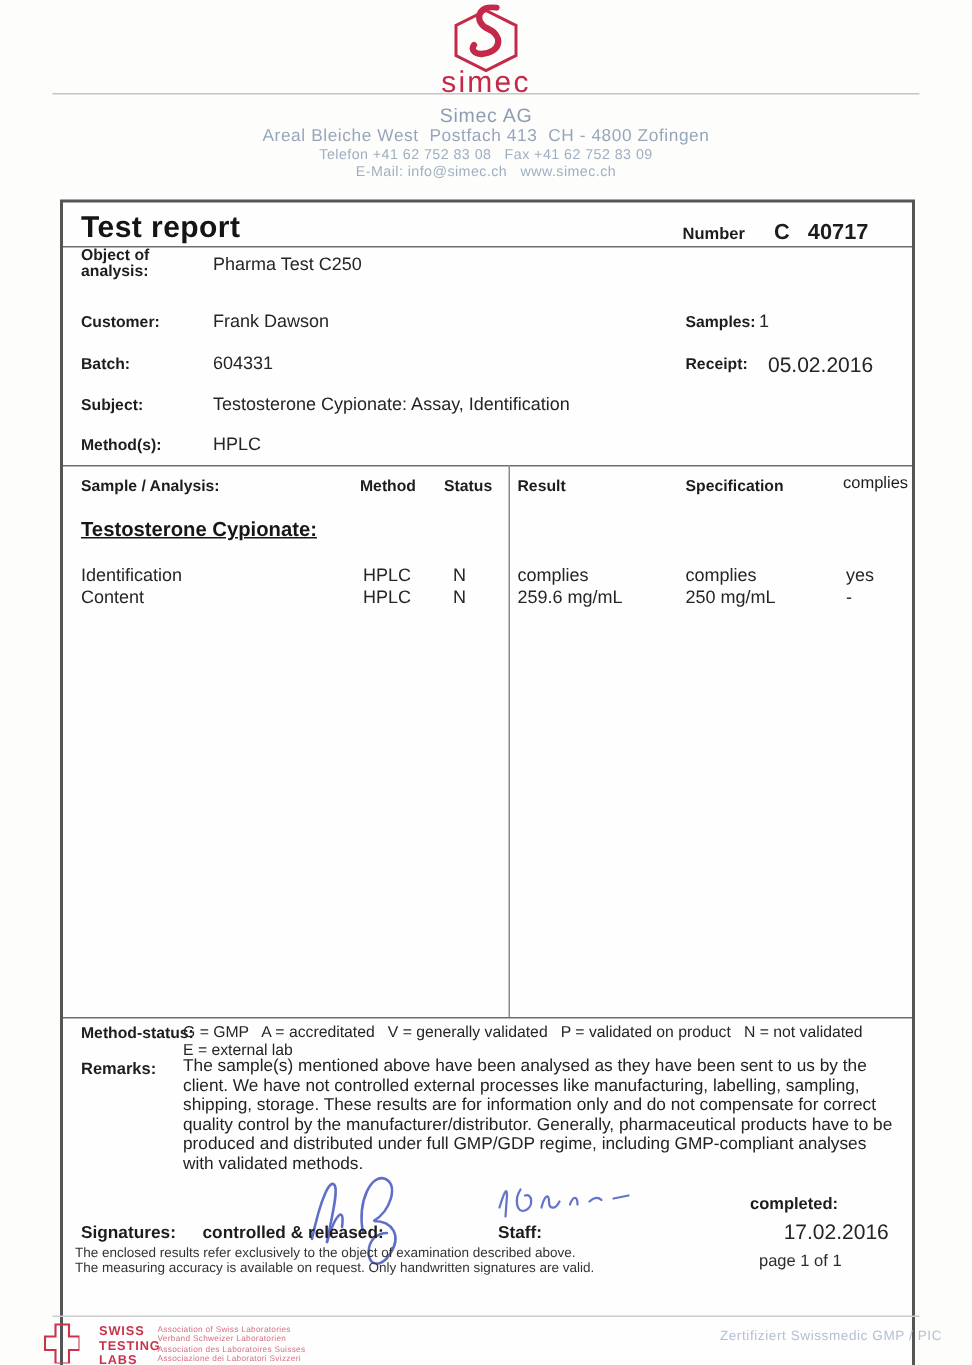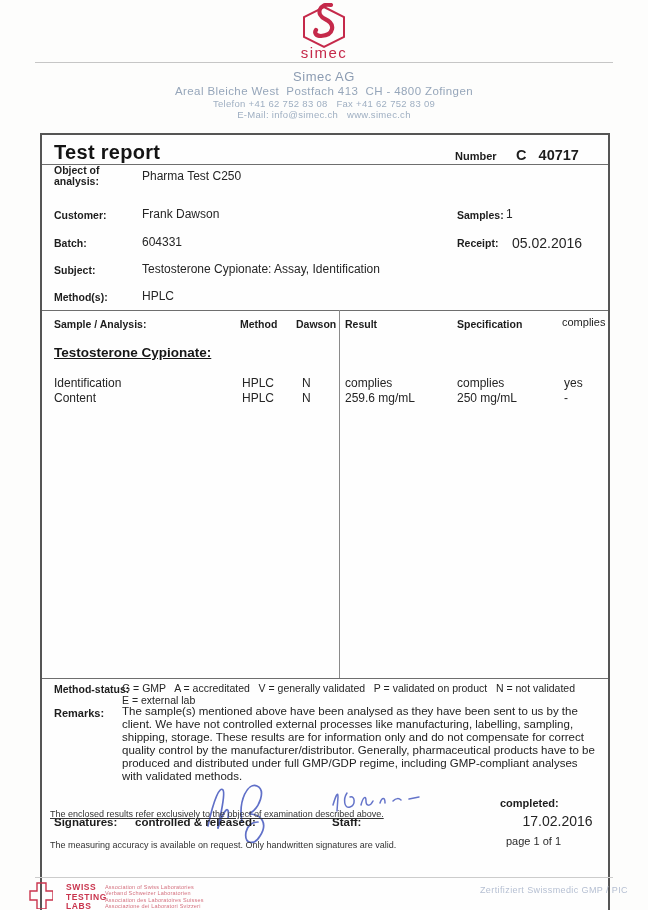--- a/index.html
+++ b/index.html
@@ -5,21 +5,21 @@
   * { margin:0; padding:0; box-sizing:border-box; }
   html,body { background:#e9e9e9; }
   .page {
     position:relative; width:648px; height:910px; margin:0 auto;
     background:#fdfdfc; overflow:hidden;
     font-family:"Liberation Sans", sans-serif; color:#2b2b2b;
   }
   
   .logo-svg { position:absolute; top:3px; left:298px; }
   .logo-word { position:absolute; top:44px; left:0; width:100%; text-align:center;
-    color:#c5294a; font-size:15px; letter-spacing:1.5px; font-weight:400; }
+    color:#c5294a; font-size:20px; letter-spacing:1.5px; font-weight:400; }
   .head-rule { position:absolute; top:62px; left:35px; width:578px; height:1px; background:#c6c6c6; }
   .lh-center { position:absolute; left:0; width:100%; text-align:center; }
   .company  { top:69px;  font-size:13px;  color:#8c9cb2; letter-spacing:0.5px; }
   .addr     { top:85px;  font-size:11.5px; color:#96a6ba; letter-spacing:0.4px; }
   .phone    { top:98px;  font-size:9.5px;  color:#9fafc2; letter-spacing:0.3px; }
   .email    { top:109px; font-size:9.5px;  color:#9fafc2; letter-spacing:0.3px; }
 
   
   .report-box { position:absolute; left:40px; top:133px; width:570px; height:910px;
     border:2px solid #555; background:#fefefe; }
@@ -64,21 +64,21 @@
   .sig1 { top:643px; left:152px; }
   .sig2 { top:650px; left:281px; }
   .signatures-label { top:681px; left:12px; font-size:11.5px; }
   .controlled-label { top:681px; left:93px; font-size:11.5px; }
   .staff-label { top:681px; left:290px; font-size:11.5px; }
   .completed-block { top:662px; left:448px; width:135px; }
   .completed-label { font-weight:bold; font-size:11px; color:#1d1d1d; padding-left:10px; }
   .completed-date { font-size:14px; margin-top:4px; color:#252525;text-align:center; }
   .page-label { font-size:11px; margin-top:6px; padding-left:16px; color:#2b2b2b; }
   .fine { left:8px; font-size:9px; color:#333; }
-  .fp0 { top:674px;text-decoration:underline; } .fp1 { top:705px; } .fp2 { top:715px; }
+  .fp0 { top:695px; } .fp1 { top:705px; } .fp2 { top:715px; }
 
   
   .footer-rule { position:absolute; top:877px; left:35px; width:578px; height:1px; background:#cccccc; }
   .stl-cross { position:absolute; left:29px; top:882px; }
   .stl-words { position:absolute; left:66px; top:883px; color:#c9344d; font-weight:bold;
     font-size:8.5px; line-height:9.5px; letter-spacing:0.6px; }
   .stl-assoc { position:absolute; left:105px; top:884px; color:#d4717f;
     font-size:5.5px; line-height:6.3px; letter-spacing:0.2px; }
   .cert { position:absolute; left:440px; top:885px; width:188px; text-align:right;
     color:#b5bfd2; font-size:9px; letter-spacing:0.4px; }
@@ -123,21 +123,21 @@
     <div class="abs lbl subj-label">Subject:</div>
     <div class="abs val subj-value">Testosterone Cypionate: Assay, Identification</div>
     <div class="abs lbl meth-label">Method(s):</div>
     <div class="abs val meth-value">HPLC</div>
 
     <div class="abs fields-rule"></div>
 
     <div class="abs table-vline"></div>
     <div class="abs th th1">Sample / Analysis:</div>
     <div class="abs th th2">Method</div>
-    <div class="abs th th3">Dawson</div>
+    <div class="abs th th3">Status</div>
     <div class="abs th th4">Result</div>
     <div class="abs th th5">Specification</div>
     <div class="abs th th6">complies</div>
 
     <div class="abs section-title">Testosterone Cypionate:</div>
 
     <div>
       <div class="abs val r1 c1">Identification</div>
       <div class="abs val r1 c2">HPLC</div>
       <div class="abs val r1 c3">N</div>

